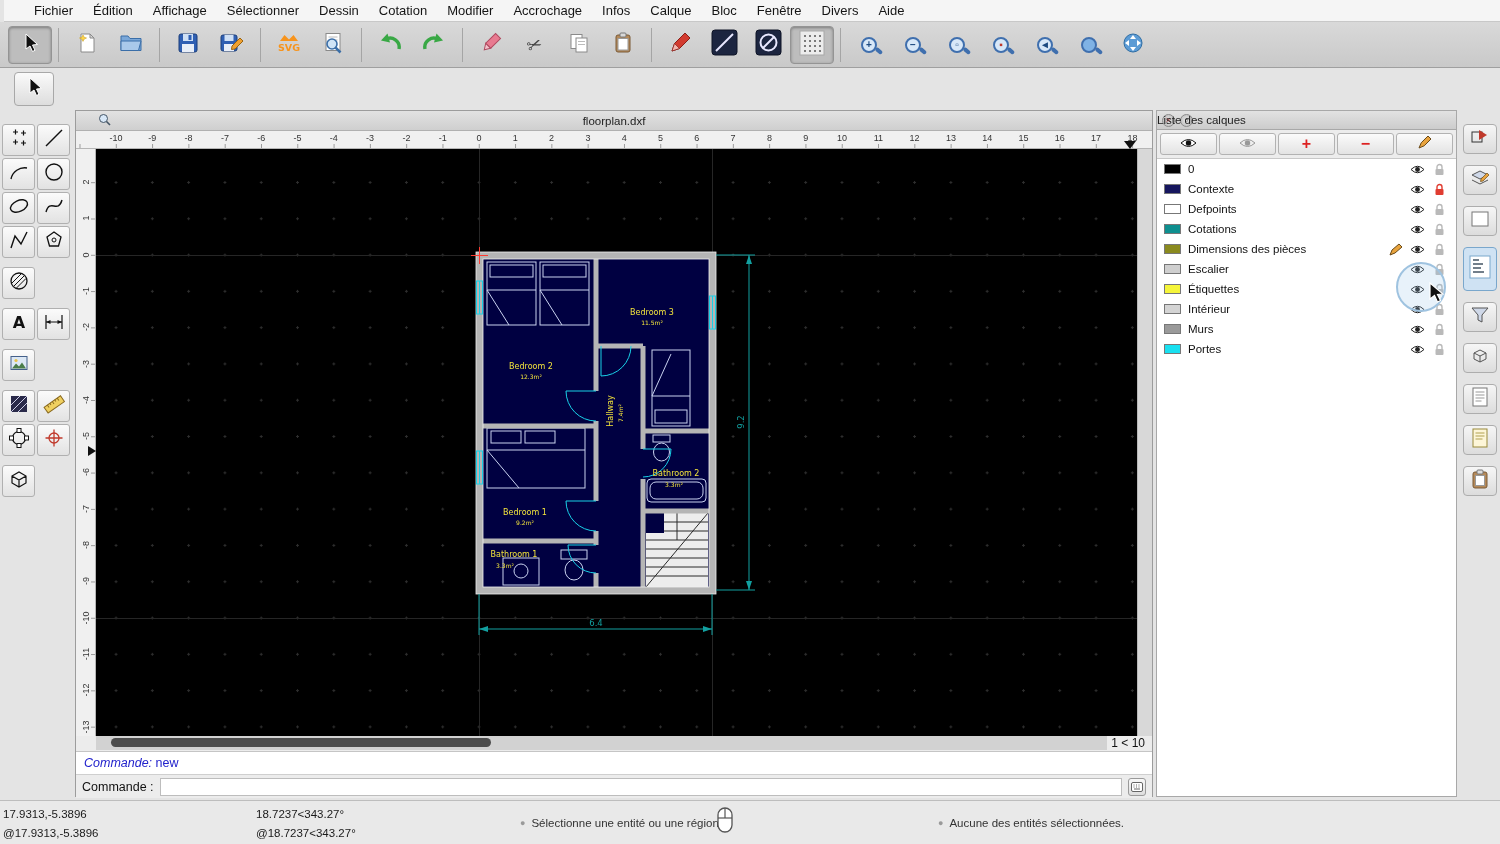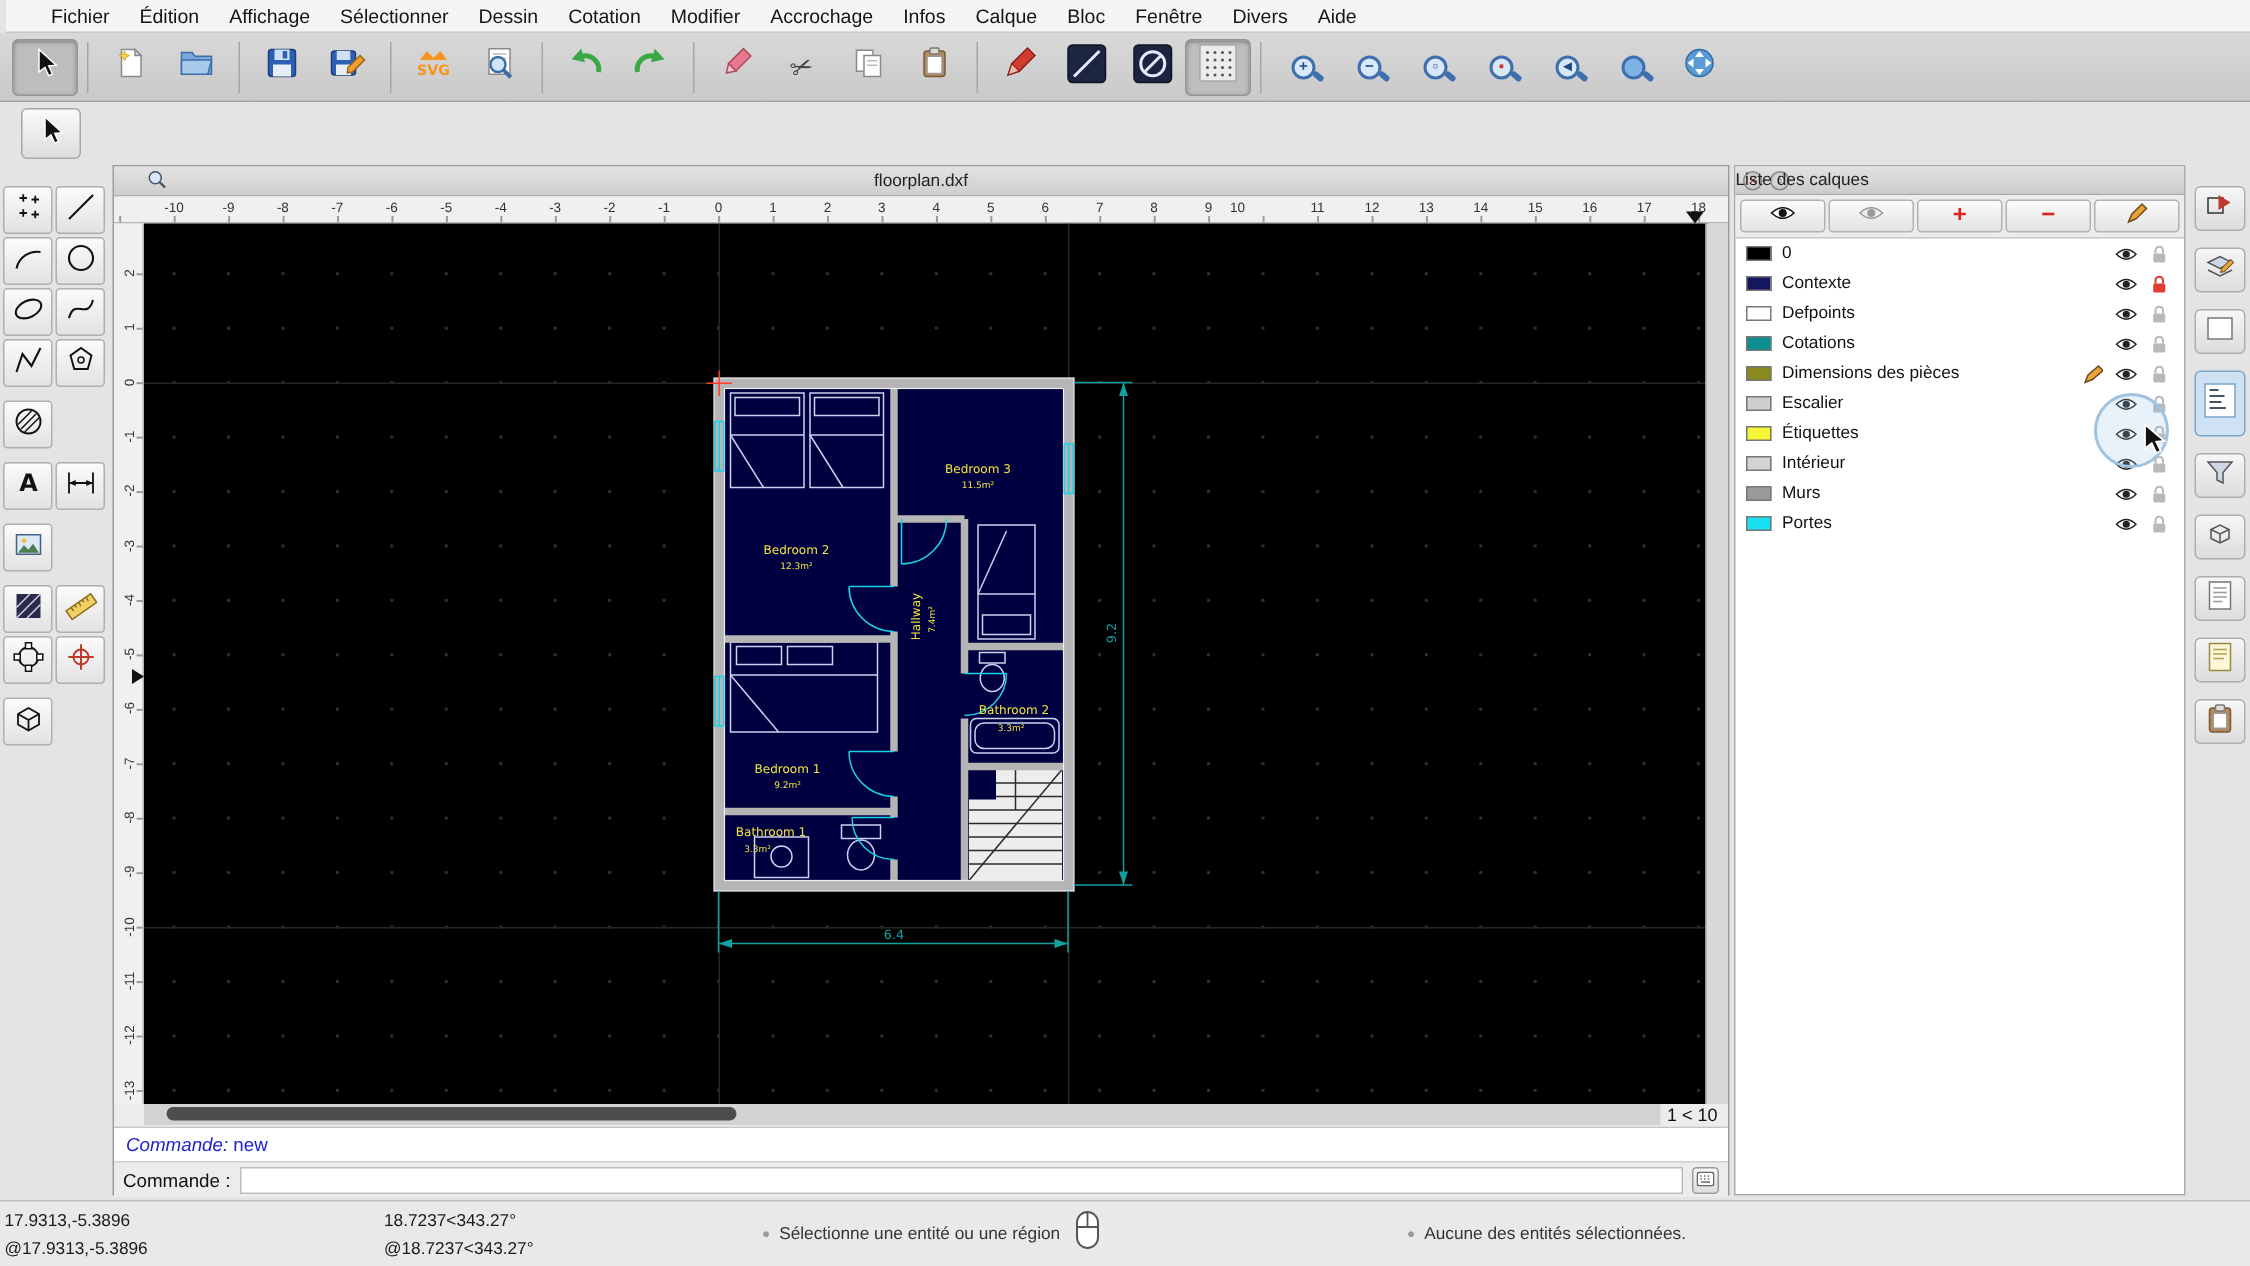--- a/index.html
+++ b/index.html
@@ -490,21 +490,21 @@
       <span class="hnum" style="left: 403px;">0</span>
       <span class="hnum" style="left: 439.3px;">1</span>
       <span class="hnum" style="left: 475.6px;">2</span>
       <span class="hnum" style="left: 511.9px;">3</span>
       <span class="hnum" style="left: 548.2px;">4</span>
       <span class="hnum" style="left: 584.5px;">5</span>
       <span class="hnum" style="left: 620.8px;">6</span>
       <span class="hnum" style="left: 657.1px;">7</span>
       <span class="hnum" style="left: 693.4px;">8</span>
       <span class="hnum" style="left: 729.7px;">9</span>
-      <span class="hnum" style="left: 749px;">10</span>
+      <span class="hnum" style="left: 766px;">10</span>
       <span class="hnum" style="left: 802.3px;">11</span>
       <span class="hnum" style="left: 838.6px;">12</span>
       <span class="hnum" style="left: 874.9px;">13</span>
       <span class="hnum" style="left: 911.2px;">14</span>
       <span class="hnum" style="left: 947.5px;">15</span>
       <span class="hnum" style="left: 983.8px;">16</span>
       <span class="hnum" style="left: 1020.1px;">17</span>
       <span class="hnum" style="left: 1056.4px;">18</span>
     </div>
 
@@ -954,21 +954,21 @@
           <rect x="4.5" y="6.5" width="9" height="10" fill="#fff" stroke="#999"></rect>
         </svg></span>
     </div>
 </div>
 
 <div class="statusbar">
   <span class="st" style="left:3px;top:7px">17.9313,-5.3896</span>
   <span class="st" style="left:3px;top:26px">@17.9313,-5.3896</span>
   <span class="st" style="left:256px;top:7px">18.7237&lt;343.27°</span>
   <span class="st" style="left:256px;top:26px">@18.7237&lt;343.27°</span>
-  <span class="st" style="left:508px;top:16px;color:#333"><span class="dot">●</span><span>Sélectionne une entité ou une région</span></span>
+  <span class="st" style="left:520px;top:16px;color:#333"><span class="dot">●</span><span>Sélectionne une entité ou une région</span></span>
   <span class="st" style="left:717px;top:6px">
     <svg width="16" height="26" viewBox="0 0 16 26">
         <rect x="1" y="1" width="14" height="24" rx="7" fill="#fff" stroke="#555" stroke-width="1.3"></rect>
         <line x1="8" y1="1" x2="8" y2="11" stroke="#555" stroke-width="1.2"></line>
         <line x1="1" y1="11" x2="15" y2="11" stroke="#555" stroke-width="1.2"></line>
       </svg>
   </span>
   <span class="st" style="left:938px;top:16px;color:#333"><span class="dot">●</span><span>Aucune des entités sélectionnées.</span></span>
 </div>
 

